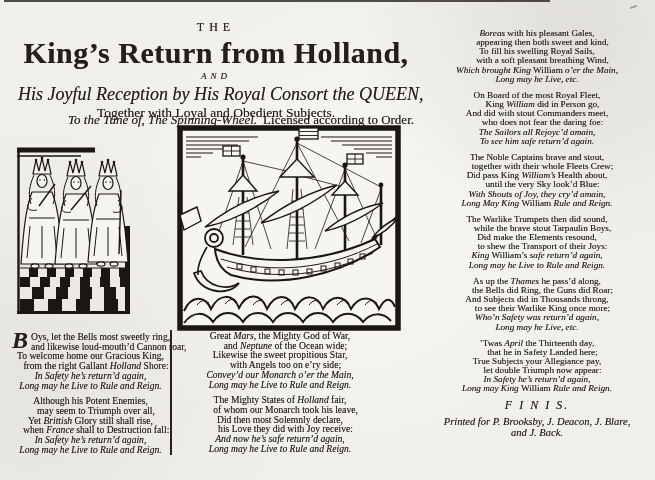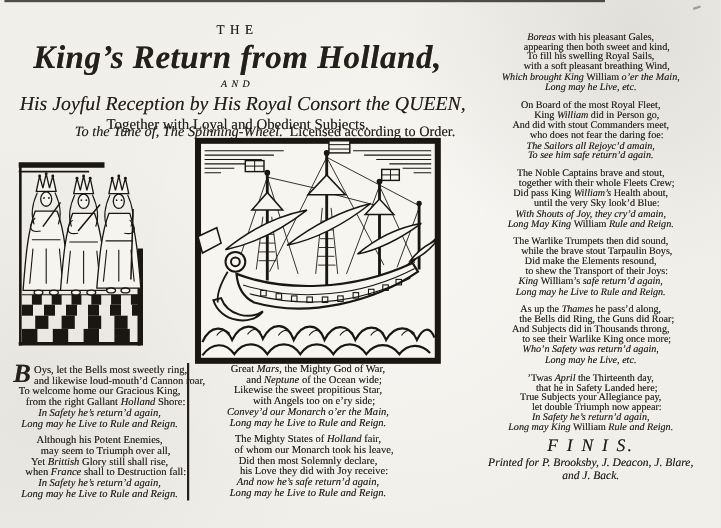--- a/index.html
+++ b/index.html
@@ -16,21 +16,21 @@
       radial-gradient(circle at 4% 80%, rgba(90,85,80,.07), transparent 35%),
       radial-gradient(circle at 55% 45%, rgba(255,255,255,.5), transparent 60%),
       #f1efe9;
     text-shadow:0 0 .4px rgba(30,25,20,.55);
   }
   .top-rule{position:absolute;left:4px;top:0;width:546px;height:2px;background:rgba(25,22,18,.75);}
   .corner-mark{position:absolute;right:18px;top:6px;width:7px;height:2px;background:rgba(25,22,18,.35);transform:rotate(-18deg);}
 
   .title-block{position:absolute;left:18px;top:20px;width:396px;text-align:center;}
   .kicker{font-size:12px;letter-spacing:5px;}
-  .main-title{margin:1px 0 0 0;font-size:30px;font-weight:600;font-style:italic;letter-spacing:.5px;white-space:nowrap;}
+  .main-title{margin:1px 0 0 0;font-size:30px;font-weight:600;letter-spacing:.5px;white-space:nowrap;}
   .conjunction{font-size:9px;font-style:italic;letter-spacing:4px;margin-top:1px;}
   .subtitle{font-size:18px;font-style:italic;margin-top:3px;white-space:nowrap;}
   .subtitle2{font-size:13.5px;margin-top:0px;}
 
   .tune-row{position:absolute;left:18px;top:112px;width:396px;display:flex;justify-content:space-between;padding-left:50px;box-sizing:border-box;font-size:13px;}
   .tune{font-style:italic;}
   .license{font-style:normal;}
 
   figure{margin:0;padding:0;}
   .kings{position:absolute;left:15px;top:146px;width:118px;height:172px;}
@@ -44,21 +44,21 @@
 
   .stanza{margin:0 0 6px 0;text-align:center;}
   .col-right .stanza{margin-bottom:7px;}
   .line{white-space:nowrap;}
   .line .it{font-style:italic;}
   .em{font-style:italic;}
   .em .rom{font-style:normal;}
   .ind{padding-left:11px;}
   .dropcap{float:left;font-size:24px;line-height:17px;font-style:italic;font-weight:600;margin:0 3px 0 0;}
 
-  .finis{margin-top:7px;text-align:center;font-style:italic;font-size:16px;letter-spacing:2px;}
+  .finis{margin-top:7px;text-align:center;font-style:italic;font-size:12px;letter-spacing:2px;}
   .imprint{margin-top:6px;text-align:center;font-style:italic;font-size:10.5px;line-height:11.5px;}
 
   svg .ink{stroke:#1a1713;}
 </style>
 </head>
 <body>
 
 <div id="page">
   <div class="top-rule"></div>
   <div class="corner-mark"></div>

